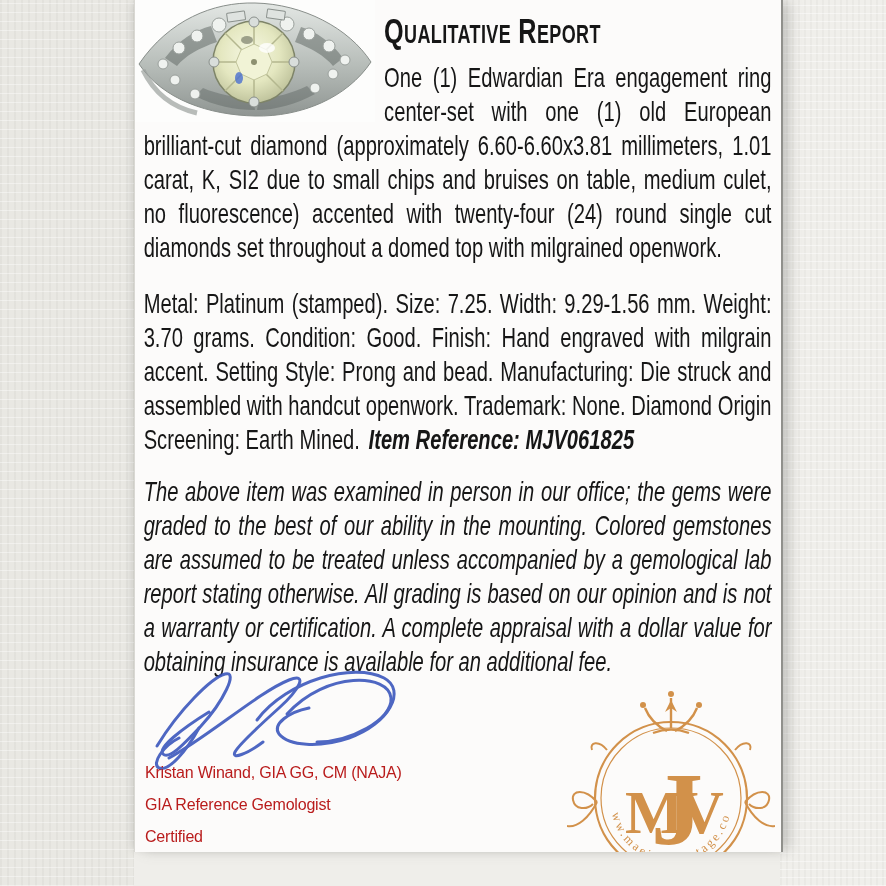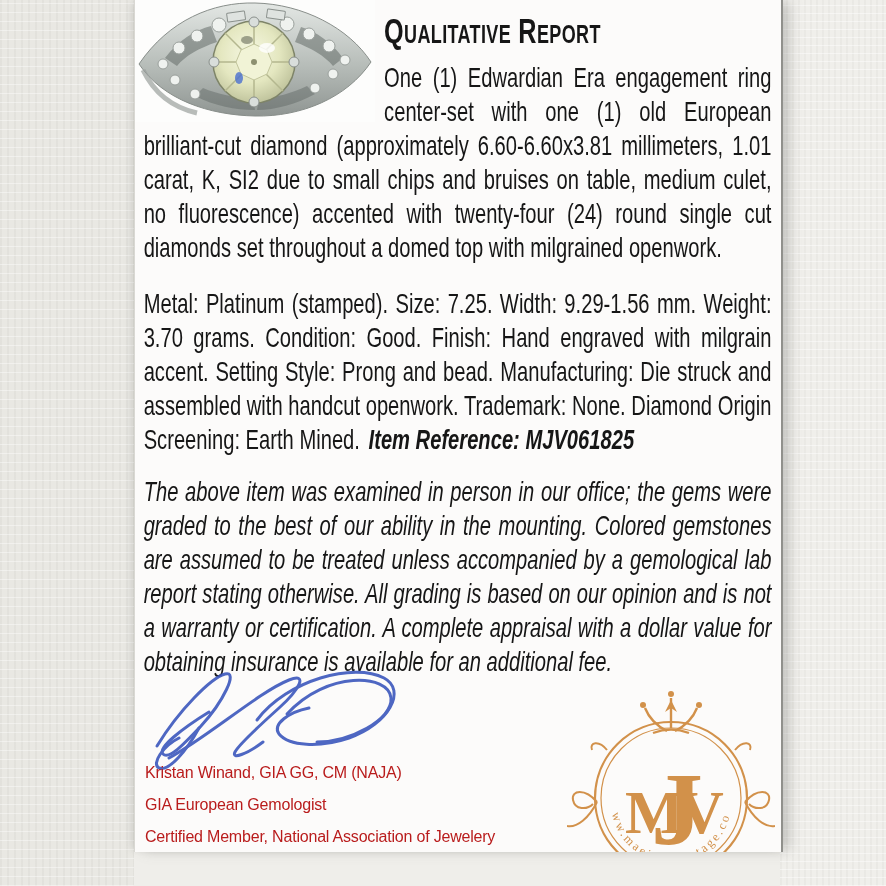--- a/index.html
+++ b/index.html
@@ -141,22 +141,21 @@
       <path d="M18,94 C40,58 72,26 86,22 C100,18 84,50 62,74 C44,93 30,108 24,102 C18,96 44,76 70,60"></path>
       <path d="M30,106 C70,84 120,40 150,28 C170,20 160,38 140,56 C120,74 100,92 96,100 C92,108 108,102 124,90"></path>
       <path d="M118,68 C148,28 215,10 245,26 C268,38 250,72 210,86 C180,96 150,94 140,82 C133,72 150,60 170,56"></path>
       <path d="M148,62 C188,18 250,22 252,46 C254,68 210,90 178,90"></path>
       <path d="M60,76 C48,98 30,120 20,116 C12,112 24,94 40,86"></path>
     </g>
   </svg>
 
   <div class="name-block">
     <div>Kristan Winand, GIA GG, CM (NAJA)</div>
-    <div>GIA European Gemologist</div>
-    <div>Certified Member, National Association of Jewelery</div>
+    <div>GIA Reference Gemologist</div>
     <div>Certified</div>
   </div>
 
   <svg class="logo" viewBox="0 0 208 200">
     <g fill="none" stroke="currentColor">
       <circle cx="104" cy="112" r="76" stroke-width="2.2"></circle>
       <circle cx="104" cy="112" r="70" stroke-width="1.2"></circle>
 
       <g stroke-width="2.4">
         <path d="M104,12 L104,42"></path>

